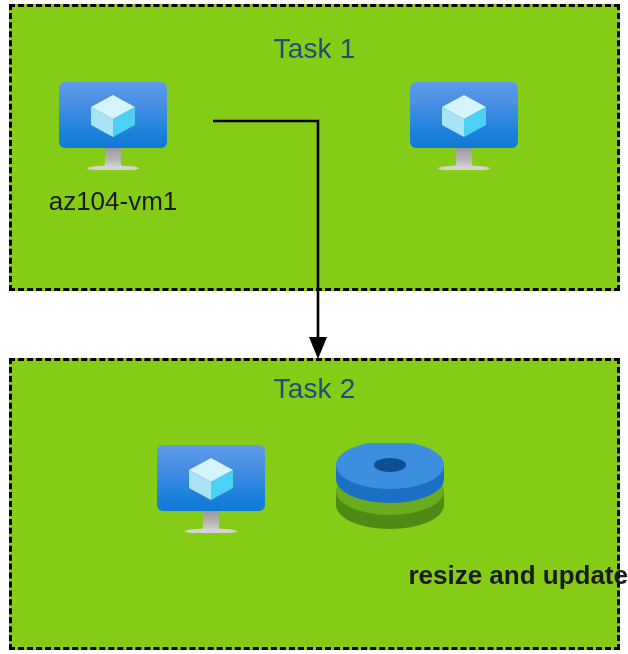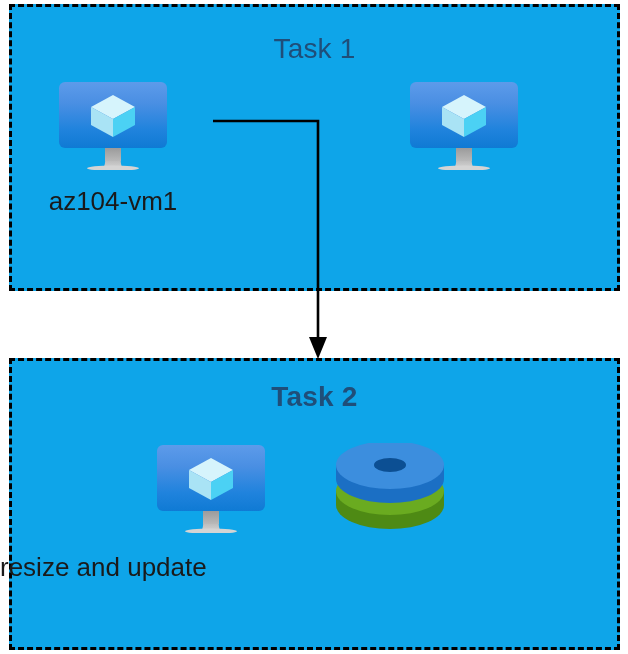--- a/index.html
+++ b/index.html
@@ -15,51 +15,51 @@
     position: relative;
     width: 628px;
     height: 654px;
     background: #ffffff;
     overflow: hidden;
   }
 
   
   .task-box {
     position: absolute;
-    background: #0ea5e9;
+    background: #84cc16;
     border: 3px dashed #000000;
     box-sizing: border-box;
   }
   #task1-box { left: 9px;  top: 4px;   width: 611px; height: 287px; }
   #task2-box { left: 9px;  top: 358px; width: 611px; height: 292px; }
 
   .task-title {
     position: absolute;
     left: 0;
     width: 100%;
     text-align: center;
     color: #1F4E79;
     font-size: 28px;
     line-height: 32px;
     letter-spacing: 0.2px;
     white-space: nowrap;
   }
   #task1-title { top: 26px; }
-  #task2-title { top: 20px; font-weight: bold; }
+  #task2-title { top: 12px; }
 
   
   .node {
     position: absolute;
     display: flex;
     flex-direction: column;
     align-items: center;
   }
   .node-label {
     margin-top: 16px;
-    text-align: left;
+    text-align: right;
     color: #1a1a1a;
     font-size: 26px;
     line-height: 31px;
     white-space: nowrap;
   }
   .node-label .l2 { display: block; }
 
   
   .vm-icon {
     position: relative;
@@ -219,20 +219,20 @@
         <ellipse cx="56" cy="48" rx="54" ry="24" fill="#6aab20"></ellipse>
         <ellipse cx="56" cy="48" rx="16" ry="7" fill="#4a8312"></ellipse>
 
         <path d="M2 22 L2 36 A54 24 0 0 0 110 36 L110 22 Z" fill="#1b6fc4"></path>
         <ellipse cx="56" cy="22" rx="54" ry="24" fill="#3c8ede"></ellipse>
         <ellipse cx="56" cy="22" rx="16" ry="7" fill="#0c4f93"></ellipse>
       </svg>
     </div>
   </div>
 
-  <div class="node-label" style="position:absolute; left:0; top:552px; width:628px; margin-top:0;">resize and update</div>
+  <div class="node-label" style="position:absolute; left:0; top:552px; width:628px; margin-top:8px;font-weight:bold;">resize and update</div>
 
   <svg id="connector">
     <path d="M213 121 L318 121 L318 344" stroke="#000000" stroke-width="2.6" fill="none"></path>
     <polygon points="318,359 309,337 327,337" fill="#000000"></polygon>
   </svg>
 
 </div>
 
 </body></html>

